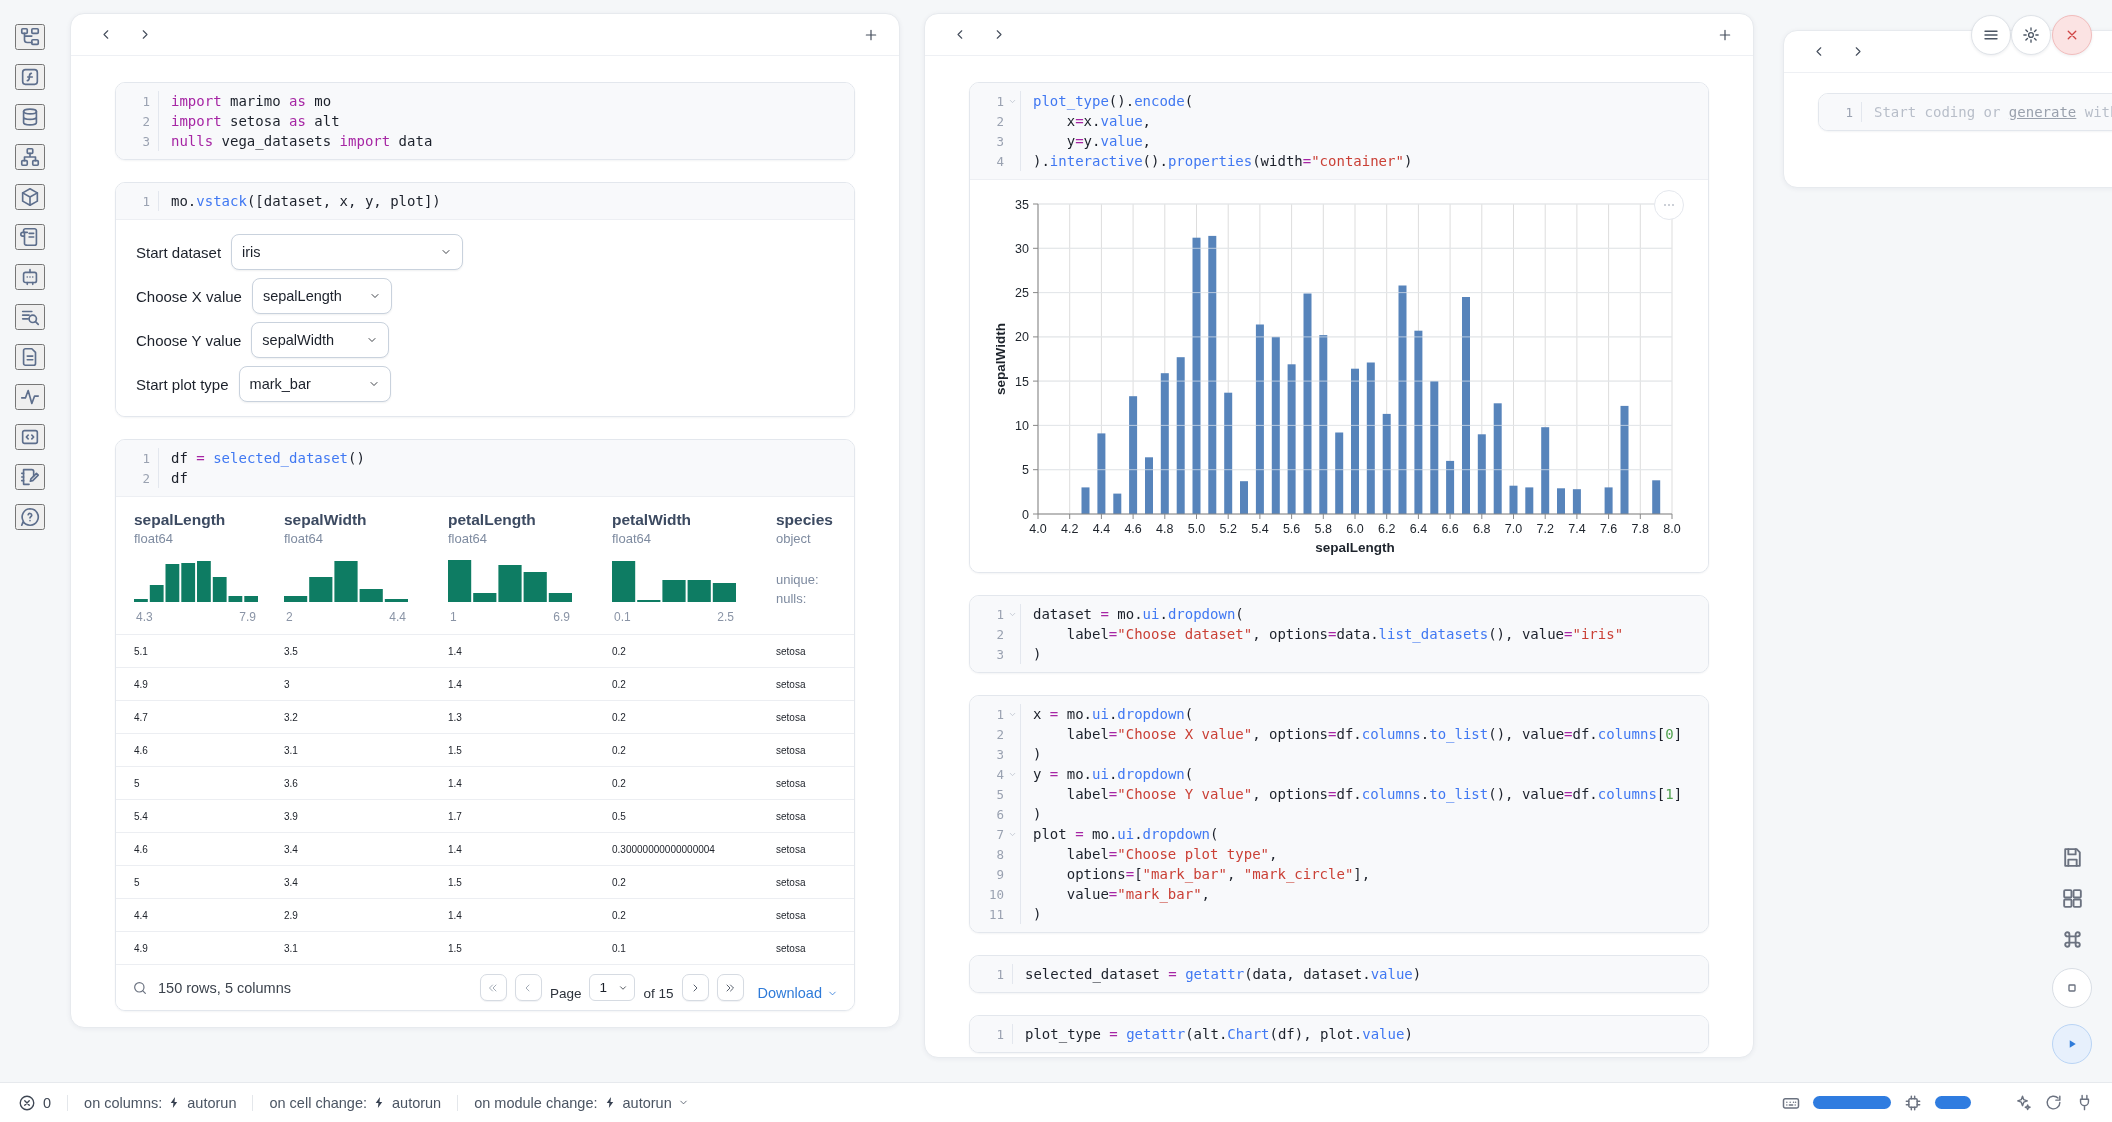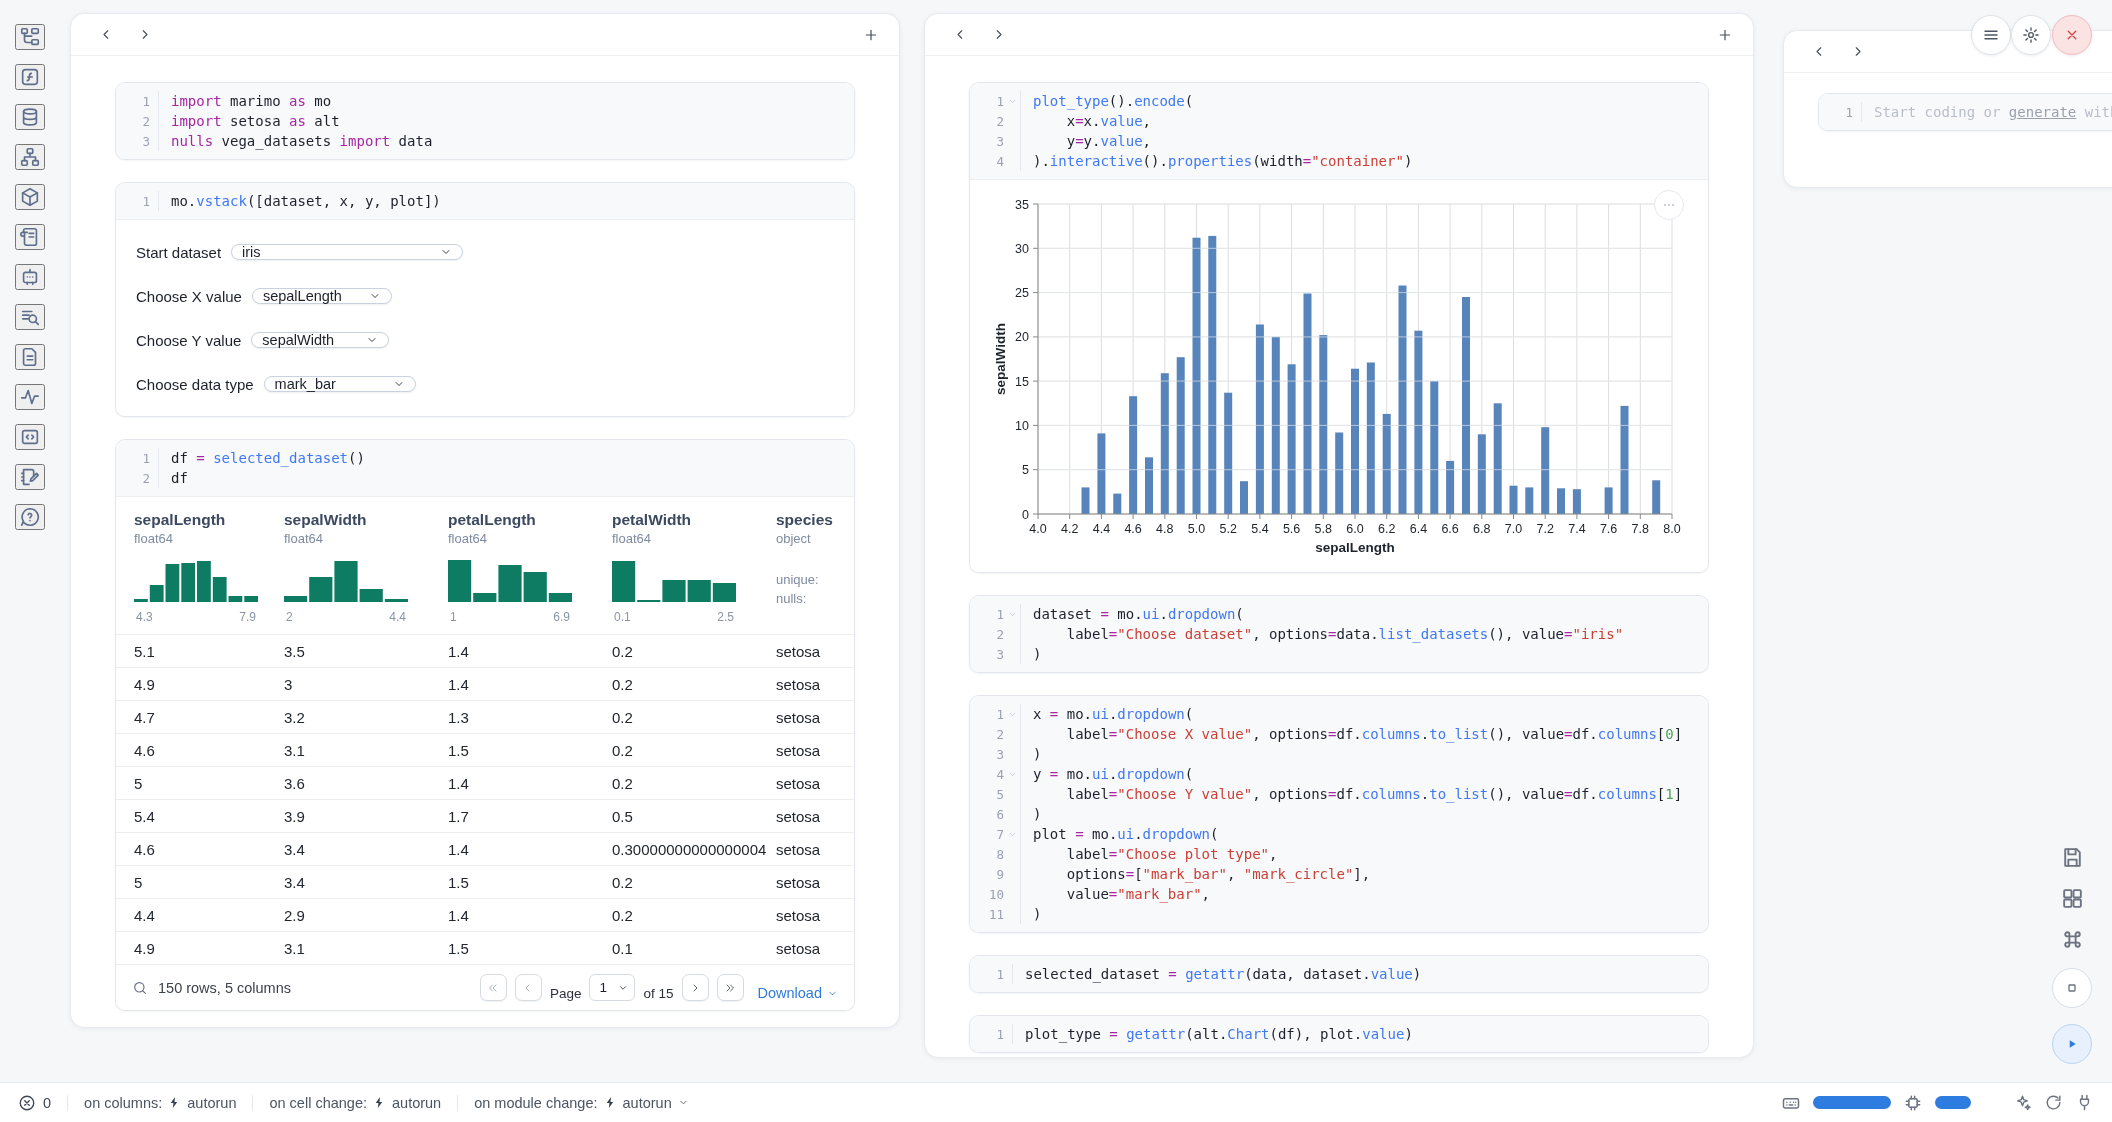--- a/index.html
+++ b/index.html
@@ -34,34 +34,34 @@
   .src { border-left:1px solid #e3e7ee; padding-left:12px; white-space:pre; height:20px; line-height:20px; }
   .tok-kw { color:#a626a4; } .tok-op { color:#a626a4; }
   .tok-fn { color:#4078f2; } .tok-str { color:#ca4036; }
   .tok-num { color:#50a14f; } .tok-pl { color:#1c212b; }
   .output { border-top:1px solid #edeff3; background:#fff; }
 
   
   .controls-output { padding:16px 20px; display:flex; flex-direction:column; gap:12px; }
   .control-row { display:flex; align-items:center; gap:10px; height:32px; }
   .control-label { font-size:15px; color:#1c212b; }
-  .select-box { height:16px; border:1px solid #c9d2dd; border-radius:8px; background:#fff; box-shadow:0 1px 2px rgba(25,39,60,.07); display:flex; align-items:center; padding:0 10px; font-size:14.5px; color:#1c212b; cursor:pointer; }
+  .select-box { height:36px; border:1px solid #c9d2dd; border-radius:8px; background:#fff; box-shadow:0 1px 2px rgba(25,39,60,.07); display:flex; align-items:center; padding:0 10px; font-size:14.5px; color:#1c212b; cursor:pointer; }
   .select-box .val { margin-right:auto; padding-right:10px; }
   .select-box svg { width:12px; height:12px; color:#2a2f36; }
 
   
   .table-output { padding:0; overflow:hidden; }
   .t-header { display:flex; padding:14px 0 0 18px; overflow:hidden; }
   .t-col { flex:0 0 auto; }
   .t-name { font-size:15.5px; font-weight:bold; color:#3c4a61; }
   .t-type { font-size:13px; color:#7e8ba0; margin-top:2px; }
   .t-hist { margin-top:10px; display:block; }
   .t-minmax { width:124px; display:flex; justify-content:space-between; font-size:12px; color:#8a94a6; margin-top:4px; padding:0 2px; }
   .t-stats { margin-top:24px; font-size:13px; color:#7e8ba0; line-height:19px; white-space:nowrap; }
-  .t-row { display:flex; align-items:center; height:33px; border-top:1px solid #eceef2; padding-left:18px; font-size:15px; color:#22262e; overflow:hidden; }
+  .t-row { display:flex; align-items:center; height:33px; border-top:1px solid #eceef2; padding-left:18px; font-size:10px; color:#22262e; overflow:hidden; }
   .t-cell { flex:0 0 auto; white-space:nowrap; overflow:hidden; }
   .t-footer { display:flex; align-items:center; height:46px; border-top:1px solid #eceef2; padding:0 16px; }
   .t-footer .search { color:#6b7280; display:flex; margin-right:10px; }
   .t-footer .search svg { width:16px; height:16px; }
   .t-summary { font-size:14.5px; color:#3c434d; }
   .pag { margin-left:auto; display:flex; align-items:flex-end; gap:8px; }
   .pg-btn { width:27px; height:27px; border:1px solid #d6dbe2; border-radius:7px; background:#fff; box-shadow:0 1px 1px rgba(25,39,60,.06); display:flex; align-items:center; justify-content:center; color:#454e5c; cursor:pointer; }
   .pg-btn svg { width:12px; height:12px; }
   .pg-btn.dim { color:#9aa3af; }
   .pg-label { font-size:13.5px; color:#2c323b; }
@@ -304,21 +304,21 @@
             <div class="select-box" style="width: 138px;">
               <span class="val">sepalWidth</span>
               <span style="display: flex; align-items: center;">
                 <svg viewBox="0 0 24 24" fill="none" stroke="currentColor" stroke-width="1.8" stroke-linecap="round" stroke-linejoin="round">
                   <path d="M6 9l6 6 6-6"></path>
                 </svg>
               </span>
             </div>
           </div>
           <div class="control-row">
-            <span class="control-label">Choose data type</span>
+            <span class="control-label">Start plot type</span>
             <div class="select-box" style="width: 152px;">
               <span class="val">mark_bar</span>
               <span style="display: flex; align-items: center;">
                 <svg viewBox="0 0 24 24" fill="none" stroke="currentColor" stroke-width="1.8" stroke-linecap="round" stroke-linejoin="round">
                   <path d="M6 9l6 6 6-6"></path>
                 </svg>
               </span>
             </div>
           </div>
         </div>

